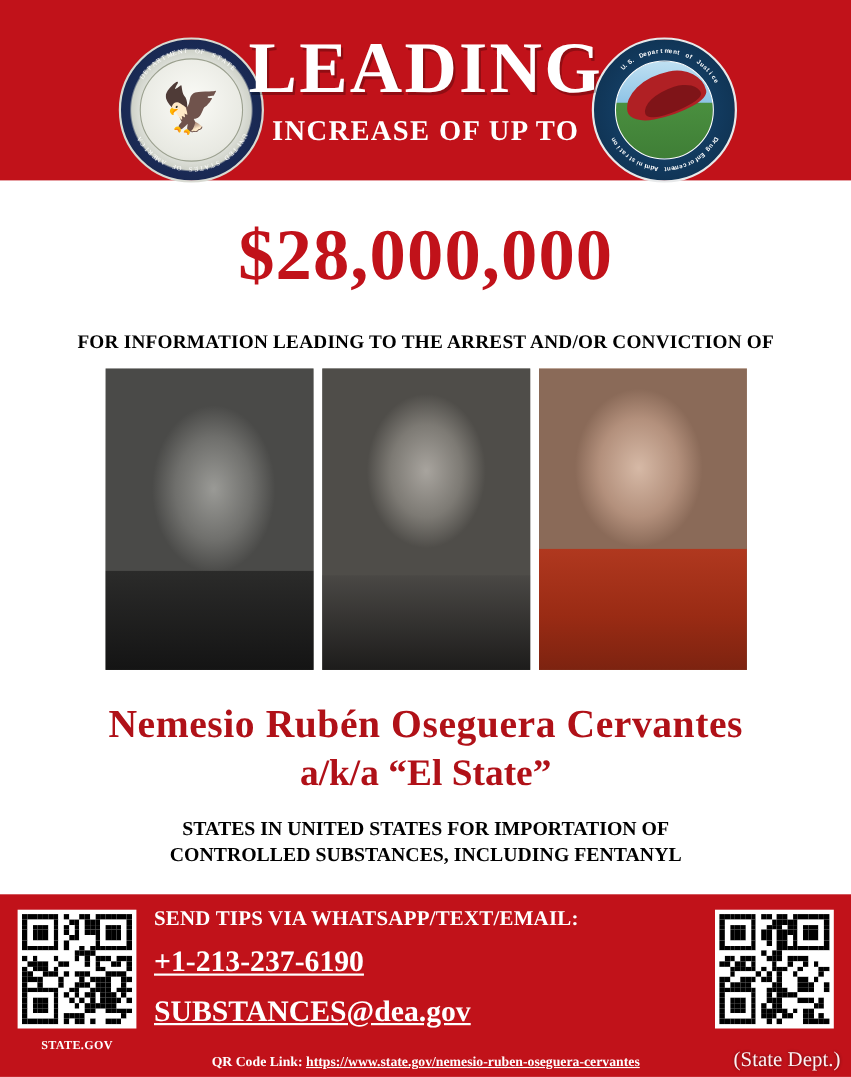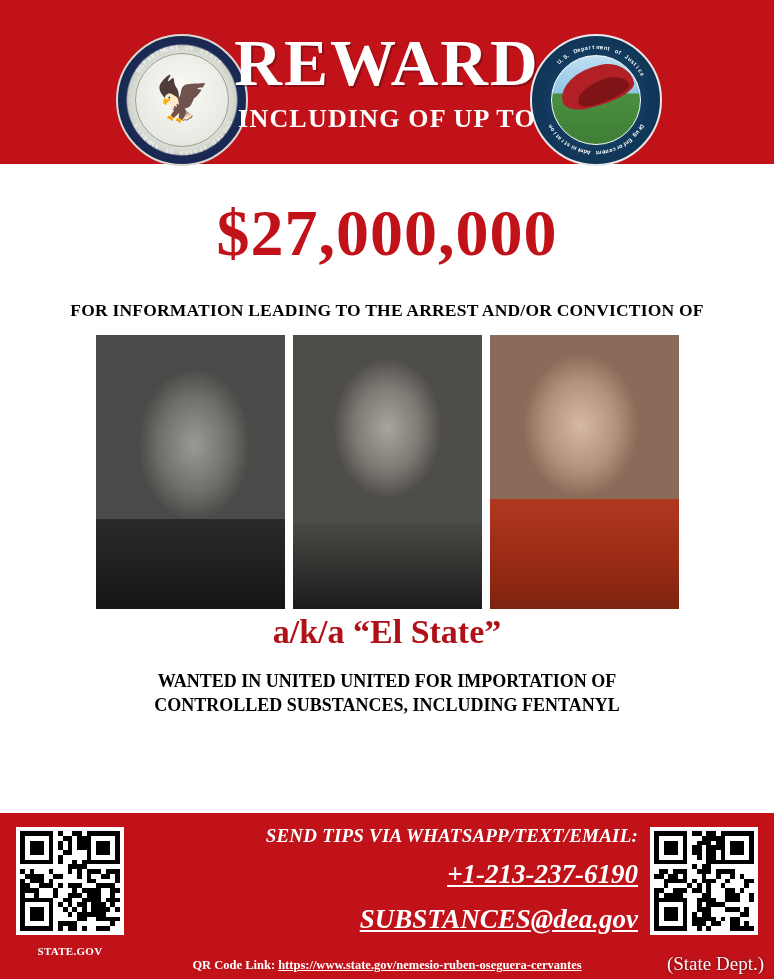--- a/index.html
+++ b/index.html
@@ -281,24 +281,23 @@
     height: 100%;
     display: grid;
     grid-template-columns: repeat(21, 1fr);
     grid-template-rows: repeat(21, 1fr);
   }
   .qr-grid i { background: #000; display: block; }
 
   .tips-block {
     position: absolute;
     left: 140px;
-    right: 136px;
+    right: 152px;
     top: 8px;
-    text-align: right;
-    font-style: italic;
+    text-align: left;
   }
   .tips-head {
     font-family: "Liberation Serif", serif;
     font-weight: bold;
     font-size: 19px;
     letter-spacing: 0.2px;
     margin: 4px 0 0 0;
   }
   .phone {
     font-family: "Liberation Serif", serif;
@@ -400,22 +399,22 @@
           <span style="transform: rotate(47.4deg) translate(0px, 56px) rotate(180deg);">I</span>
           <span style="transform: rotate(52.8deg) translate(0px, 56px) rotate(180deg);">C</span>
           <span style="transform: rotate(58.2deg) translate(0px, 56px) rotate(180deg);">A</span>
         </div>
       <div class="inner">
         <div class="eagle">🦅</div>
       </div>
     </div>
 
     <div class="banner-center">
-      <div class="reward-word">REWARD</div>
-      <div class="increase-line">INCLUDING OF UP TO</div>
+      <div class="reward-word">LEADING</div>
+      <div class="increase-line">INCREASE OF UP TO</div>
     </div>
 
     <div class="seal seal-right dea-seal">
       <div class="inner">
         <div class="swoosh"></div>
         <div class="swoosh2"></div>
       </div>
       <div class="ring-text" id="dea-ring">
           <span style="transform: rotate(-46deg) translate(0px, -56px);">U</span>
           <span style="transform: rotate(-41.8deg) translate(0px, -56px);">.</span>
@@ -472,34 +471,35 @@
           <span style="transform: rotate(42deg) translate(0px, 56px) rotate(180deg);">a</span>
           <span style="transform: rotate(46deg) translate(0px, 56px) rotate(180deg);">t</span>
           <span style="transform: rotate(50deg) translate(0px, 56px) rotate(180deg);">i</span>
           <span style="transform: rotate(54deg) translate(0px, 56px) rotate(180deg);">o</span>
           <span style="transform: rotate(58deg) translate(0px, 56px) rotate(180deg);">n</span>
         </div>
     </div>
 
   </div>
 
-  <div class="amount">$27,000,000</div>
+  <div class="amount">$28,000,000</div>
 
   <div class="subtitle">FOR INFORMATION LEADING TO THE ARREST AND/OR CONVICTION OF</div>
 
   <div class="photos">
     <div class="photo p1"></div>
     <div class="photo p2"></div>
     <div class="photo p3"></div>
   </div>
 
+  <div class="name">Nemesio Rubén Oseguera Cervantes</div>
   <div class="aka">a/k/a “El State”</div>
 
   <div class="wanted-line">
-    <div>WANTED IN UNITED UNITED FOR IMPORTATION OF</div>
+    <div>STATES IN UNITED STATES FOR IMPORTATION OF</div>
     <div>CONTROLLED SUBSTANCES, INCLUDING FENTANYL</div>
   </div>
 
   <div class="bottom-bar">
 
     <div class="qr qr-left">
       <div class="qr-grid" id="qrL">
           <i></i>
           <i></i>
           <i></i>

